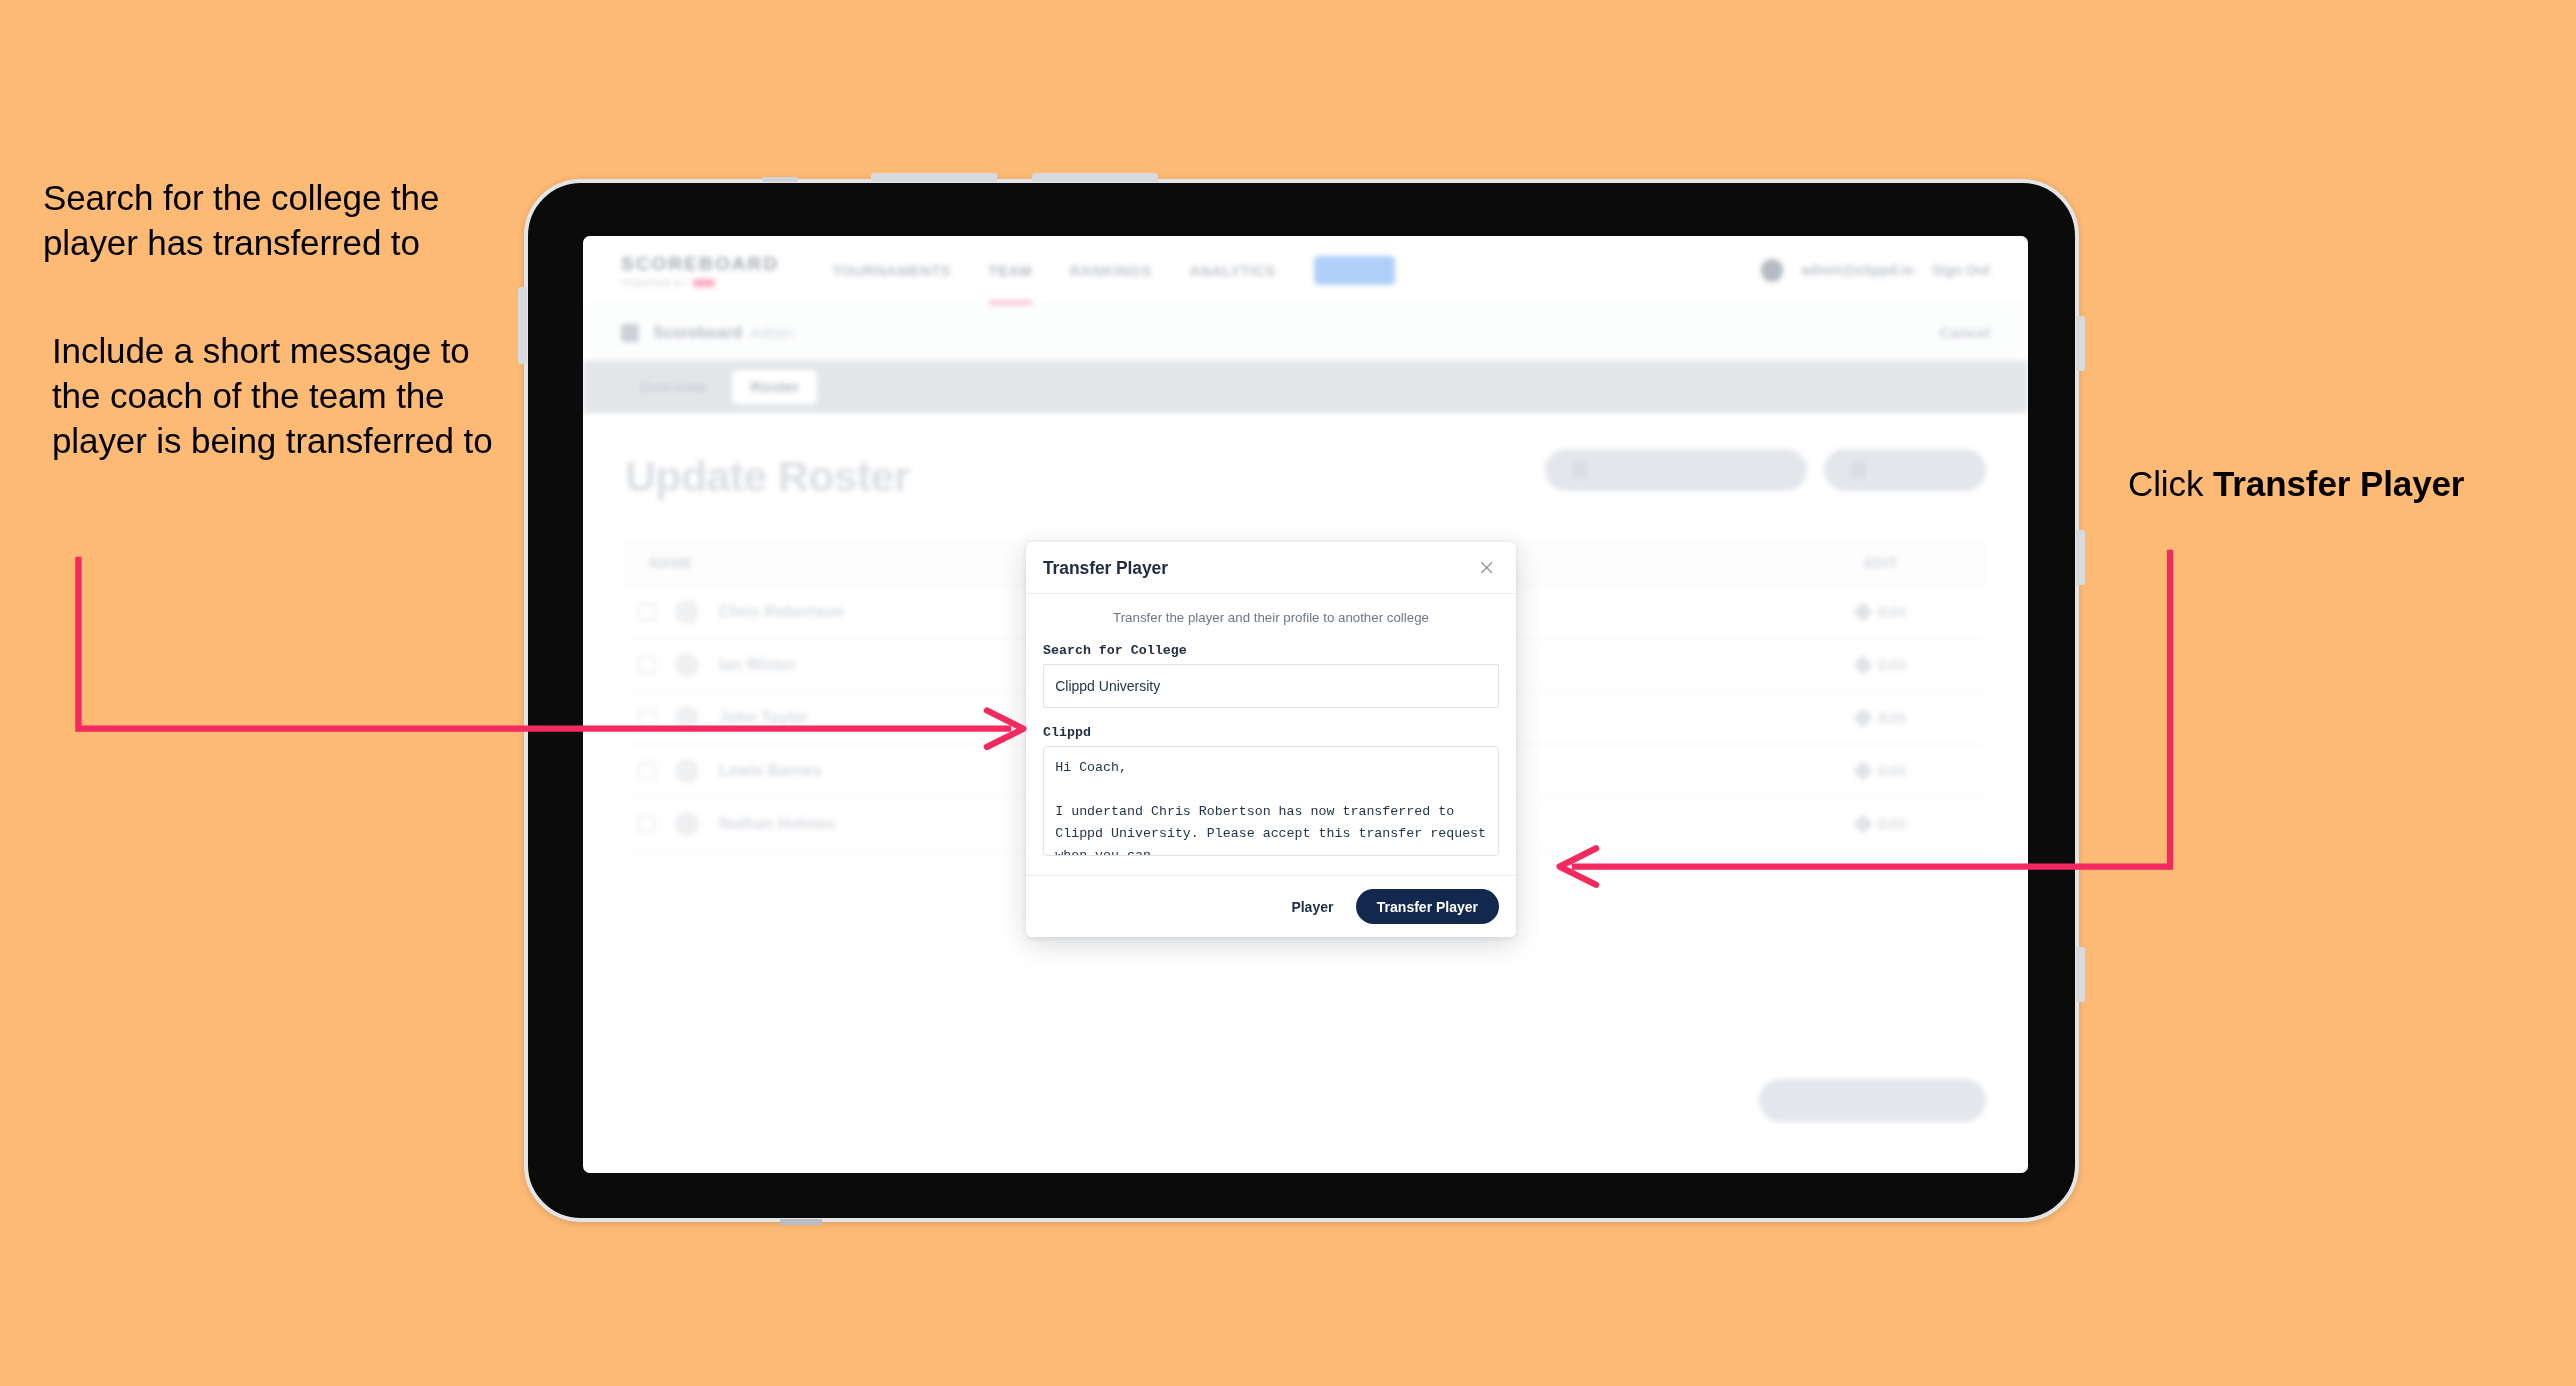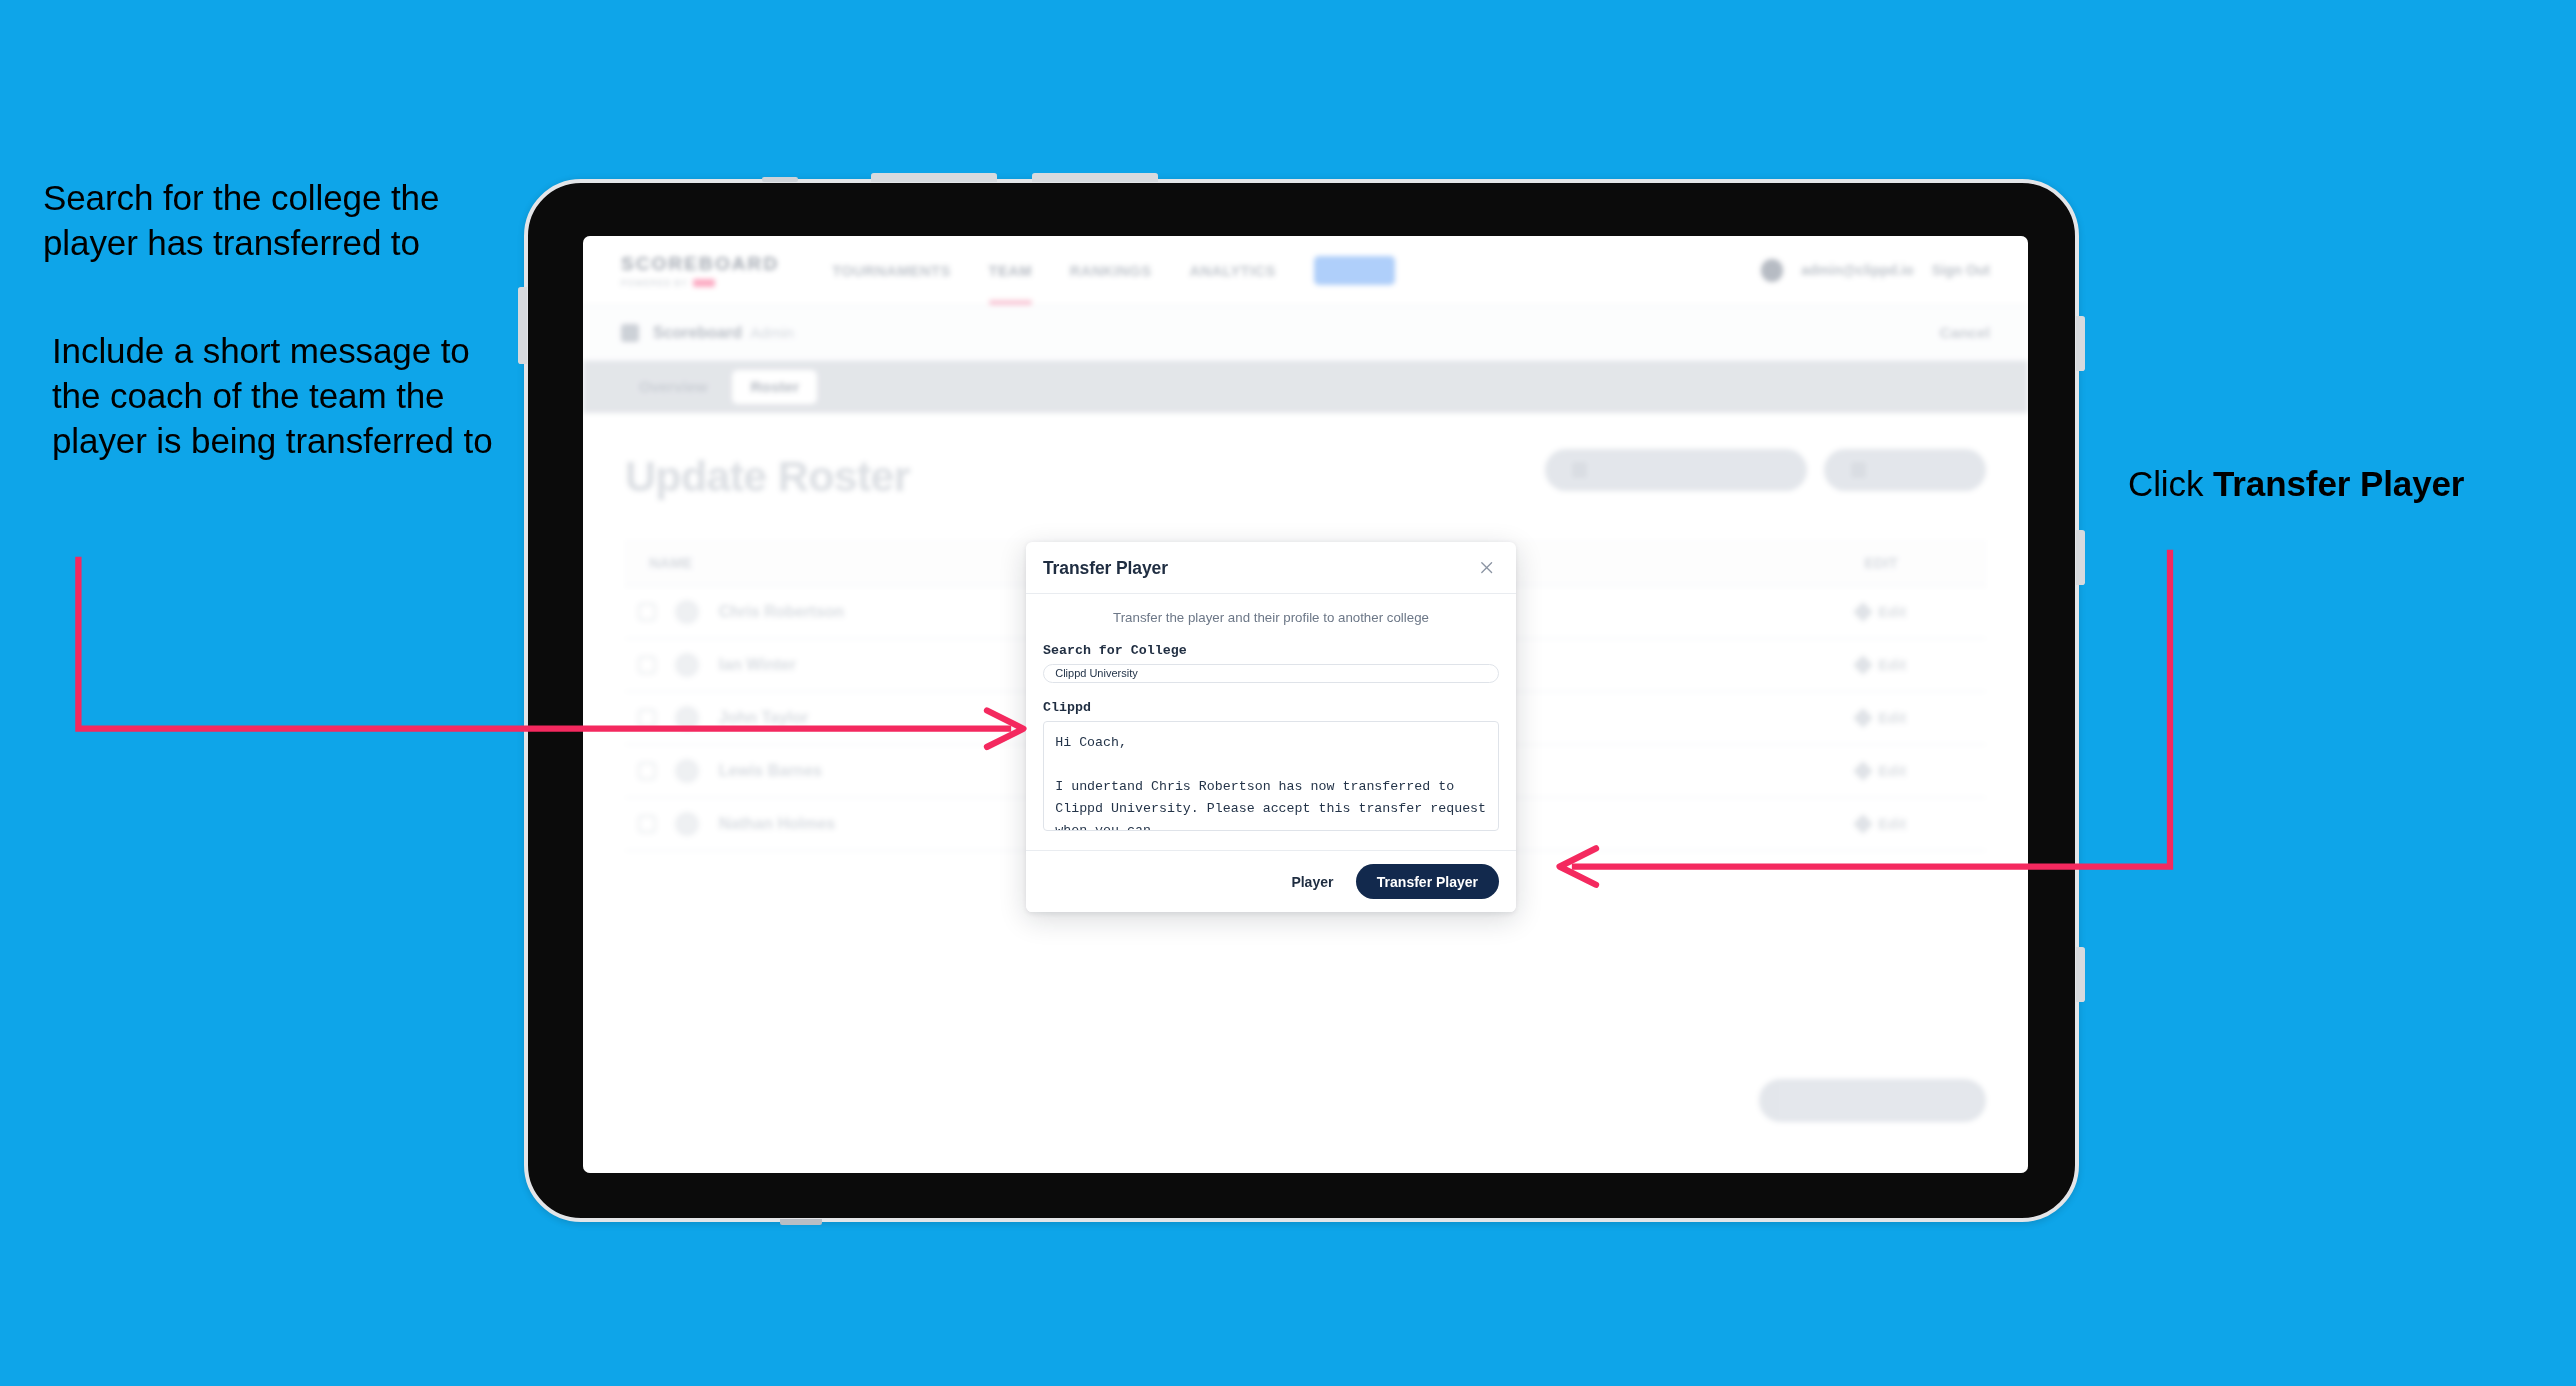--- a/index.html
+++ b/index.html
@@ -9,21 +9,21 @@
     height: 1386px;
     background: #ffffff;
     font-family: "Liberation Sans", sans-serif;
     overflow: hidden;
   }
 
   #stage {
     position: relative;
     width: 2576px;
     height: 1386px;
-    background: #0ea5e9;
+    background: #fdba74;
   }
 
   
   .annot-text {
     position: absolute;
     color: #000000;
     font-size: 35px;
     line-height: 1.28;
     font-weight: 400;
     letter-spacing: -0.1px;
@@ -206,24 +206,24 @@
   #modal-close {
     width: 24px; height: 24px; display:flex; align-items:center; justify-content:center;
     cursor: pointer;
   }
   #modal-close svg { display:block; }
 
   #modal-body { padding: 15.4px 17px 17px 17px; }
   #modal-desc { font-size: 13.3px; color: #6c7787; margin-bottom: 18px; text-align: center; }
   .field-label { font-size: 13.3px; font-weight: 600; color: #1f2d41; margin-bottom: 6.3px; font-family: Liberation Mono, monospace; }
   .text-input {
-    width: 100%; height: 19px;
-    border: 0.7px solid #dfe3e9; border-radius: 11px;
+    width: 100%; height: 44px;
+    border: 0.7px solid #dfe3e9; border-radius: 1px;
     padding: 0 11.2px;
-    font-size: 11px; color: #243449;
+    font-size: 14px; color: #243449;
     font-family: "Liberation Sans", sans-serif;
     background: #ffffff;
     outline: none;
   }
   #field-message { margin-top: 17px; }
   #message-box {
     width: 100%; height: 110px;
     border: 0.7px solid #dfe3e9; border-radius: 4px;
     padding: 9.8px 11.2px;
     font-size: 13.3px; line-height: 1.65; color: #243449;

